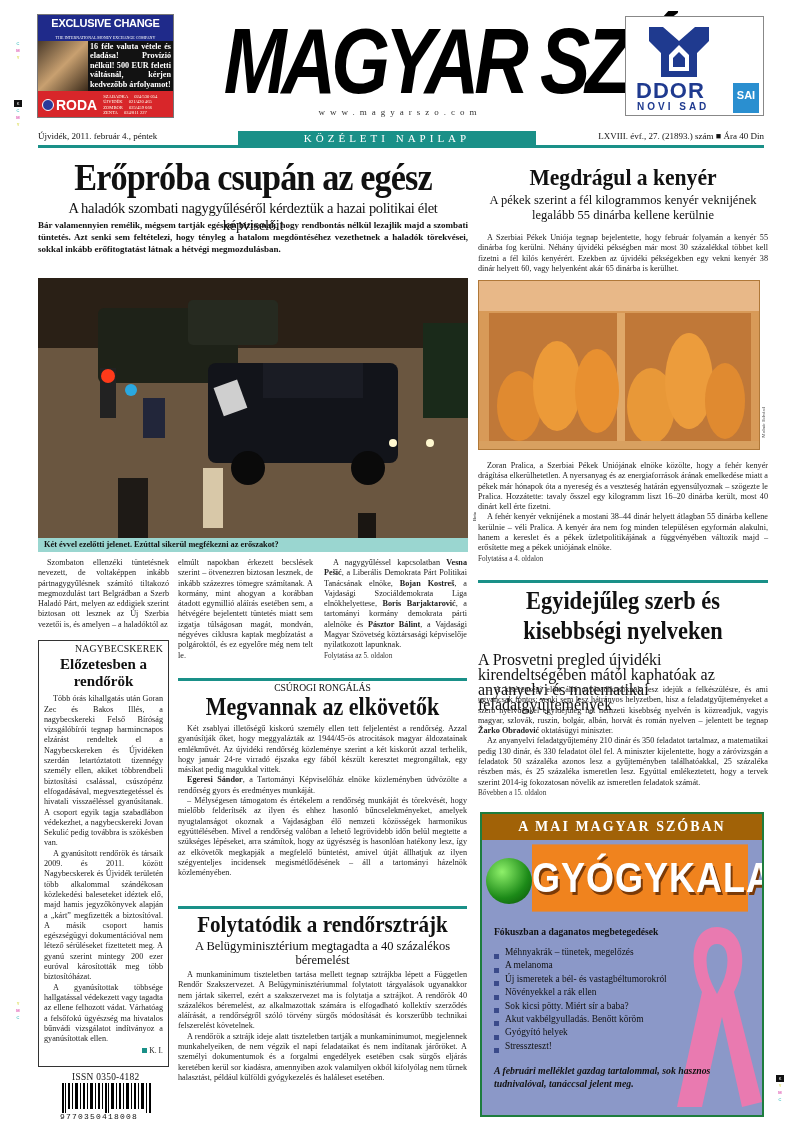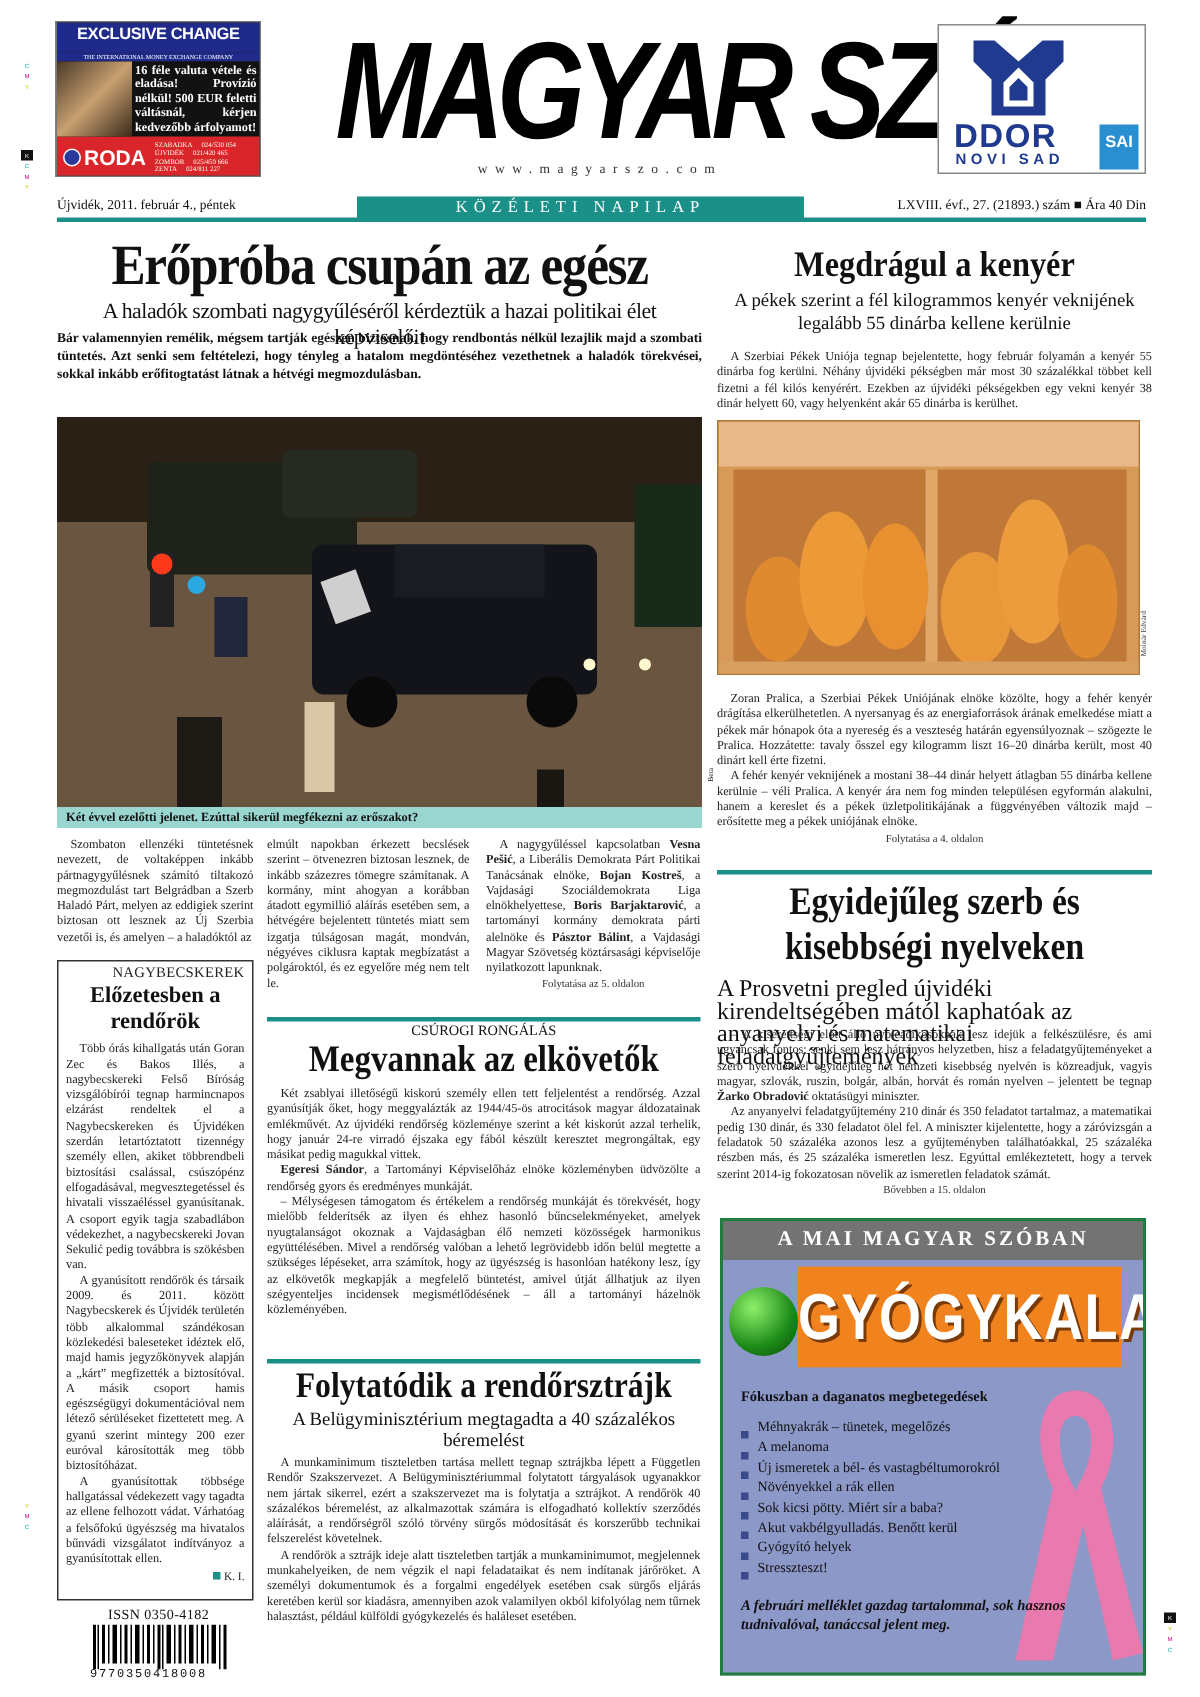--- a/index.html
+++ b/index.html
@@ -40,21 +40,21 @@
 #lead-sub{left:38px;top:200px;width:430px;text-align:center;font-size:14.5px;letter-spacing:-.3px}
 #lead-intro{left:38px;top:219px;width:430px;font-size:9px;font-weight:bold;line-height:12px;text-align:justify}
 #lead-photo{left:38px;top:278px;width:430px;height:260px;overflow:hidden;background:linear-gradient(180deg,#2a2218 0%,#4a3a28 40%,#8a7050 100%)}
 #lead-caption{left:38px;top:538px;width:430px;height:14px;background:#9ad6d0;font-size:8.3px;font-weight:bold;padding:2px 6px;line-height:10px}
 #photo-credit-beta{left:470px;top:514px;font-size:5px;transform:rotate(-90deg)}
 
 .col{position:absolute}
 #lead-col1{left:38px;top:558px;width:131px}
 #lead-col2{left:178px;top:558px;width:135px}
 #lead-col3{left:324px;top:558px;width:143px}
-.follow{font-size:7.2px;text-align:center;text-indent:0;color:#333}
+.follow{font-size:7.2px;text-align:left;text-indent:0;color:#333}
 
 
 #box-story{left:38px;top:640px;width:131px;height:427px;border:1px solid #333;padding:3px 5px}
 #box-story .kick{text-align:right;font-size:9.8px;letter-spacing:.2px;text-indent:0}
 #box-story .title{text-align:center;font-size:15px;font-weight:bold;line-height:17px;margin:2px 0 4px}
 .sig{text-align:right;font-size:7.6px;margin-top:2px;text-indent:0}
 .sig .sq{display:inline-block;width:5px;height:5px;background:#1a9088;margin-right:2px}
 
 #issn{left:72px;top:1072px;font-size:9.4px;letter-spacing:.3px}
 #barcode{left:62px;top:1083px;width:90px;height:30px}
@@ -78,21 +78,21 @@
 #bread-photo{left:478px;top:280px;width:282px;height:170px;background:#d89a58;overflow:hidden;border:1px solid #b07838}
 #photo-credit-molnar{left:748px;top:420px;font-size:5px;transform:rotate(-90deg);color:#444}
 #bread-body{left:478px;top:461px;width:290px}
 #rule3{left:478px;top:580px;width:290px}
 #lang-title{left:478px;top:586px;width:290px;text-align:center;font-size:26px;font-weight:bold;transform:scaleX(.86);line-height:30px}
 #lang-sub{left:478px;top:652px;width:290px;text-align:left;font-size:16px;line-height:15px}
 #lang-body{left:478px;top:685px;width:290px}
 
 
 #promo{left:480px;top:812px;width:284px;height:305px;border:2px solid #1e7d3e;background:#8b98c8;overflow:hidden}
-#promo .bar{background:#737373;color:#fff;text-align:center;font-size:14px;font-weight:bold;letter-spacing:2px;height:26px;line-height:26px}
+#promo .bar{background:#a16207;color:#fff;text-align:center;font-size:14px;font-weight:bold;letter-spacing:2px;height:26px;line-height:26px}
 #promo .brand{position:absolute;left:50px;top:36px;width:216px;height:56px;background:#f0831e;color:#fff;font-family:"Liberation Sans",sans-serif;font-weight:bold;font-size:36px;line-height:56px;text-align:center;letter-spacing:1px;text-shadow:2px 2px 0 #7a3a08;transform:scaleY(1.2)}
 #promo .apple{position:absolute;left:4px;top:44px;width:46px;height:46px;border-radius:50%;background:radial-gradient(circle at 35% 30%,#8ef06a,#1c8a18 60%,#0a4a08)}
 #promo .ribbon{position:absolute;left:190px;top:108px;width:90px;height:190px}
 #promo .focus{position:absolute;left:12px;top:112px;font-size:9.6px;font-weight:bold}
 #promo ul{position:absolute;left:12px;top:132px;list-style:none}
 #promo li{font-size:9.4px;line-height:13.4px;display:flex;align-items:flex-end;gap:6px}
 #promo li .sq{width:5px;height:5px;background:#3a4a8a;display:inline-block}
 #promo .closing{position:absolute;left:12px;top:250px;width:220px;font-size:9.8px;font-weight:bold;font-style:italic;line-height:13.4px}
 
 
@@ -334,21 +334,21 @@
     <li>
         <span class="sq"></span>
         <span>Növényekkel a rák ellen</span>
       </li>
     <li>
         <span class="sq"></span>
         <span>Sok kicsi pötty. Miért sír a baba?</span>
       </li>
     <li>
         <span class="sq"></span>
-        <span>Akut vakbélgyulladás. Benőtt kerül</span>
+        <span>Akut vakbélgyulladás. Benőtt köröm</span>
       </li>
     <li>
         <span class="sq"></span>
         <span>Gyógyító helyek</span>
       </li>
     <li>
         <span class="sq"></span>
         <span>Stresszteszt!</span>
       </li>
   </ul>

